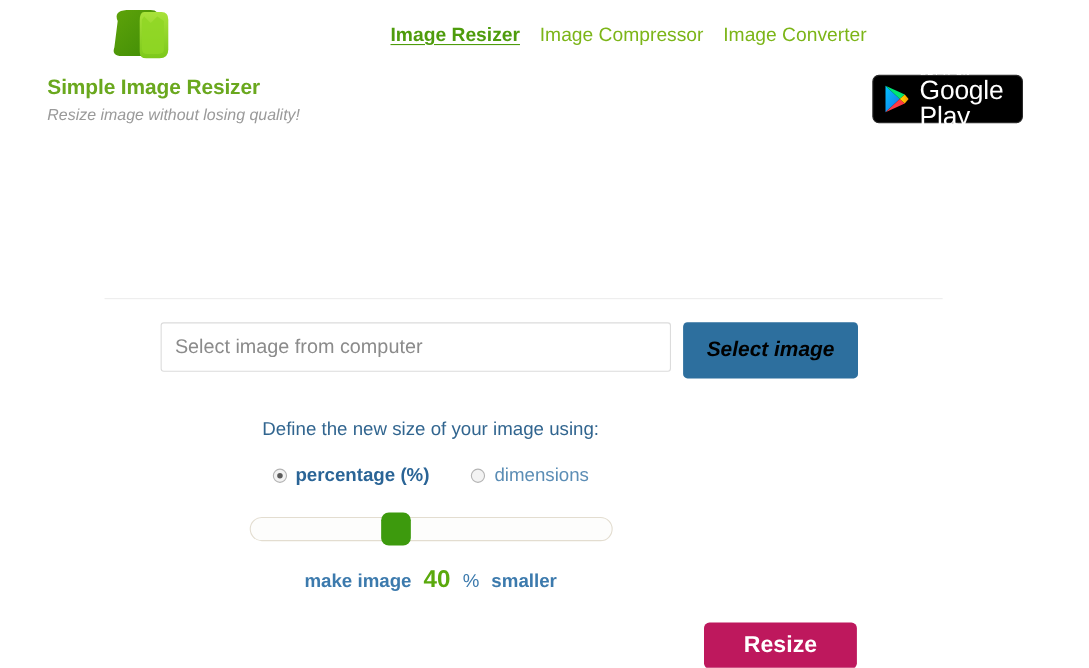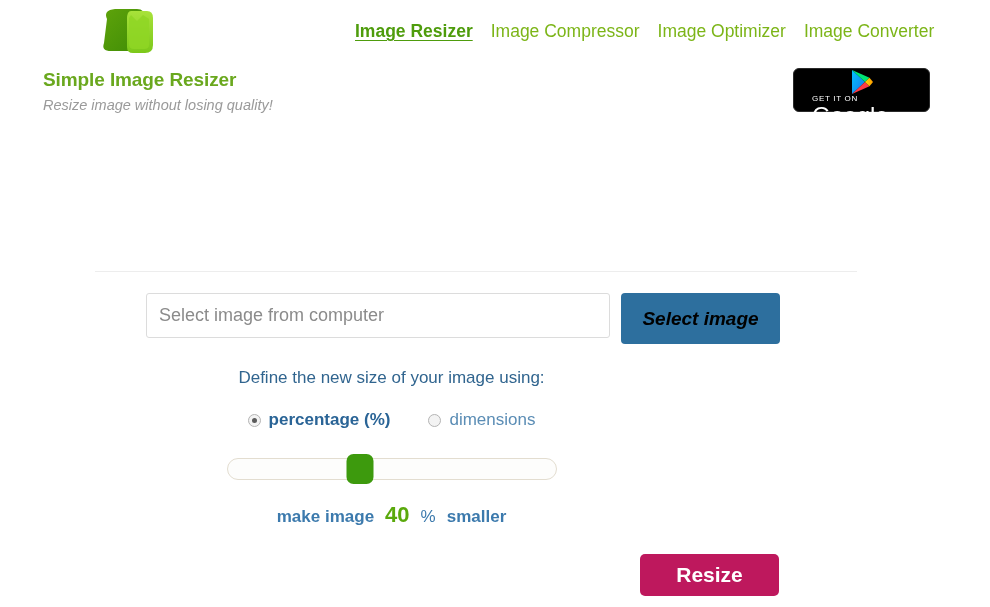--- a/index.html
+++ b/index.html
@@ -79,21 +79,20 @@
     top: 68px;
     width: 137px;
     height: 44px;
     background: #000000;
     border-radius: 6px;
     border: 1px solid #2a2a2a;
     display: flex;
     align-items: center;
     padding: 0 9px;
     cursor: pointer;
-    flex-direction: column;
   }
   .gplay-icon { width: 24px; height: 26px; flex: 0 0 auto; }
   .gplay-text { margin-left: 9px; line-height: 1; }
   .gplay-sup {
     font-size: 8px;
     color: #ffffff;
     letter-spacing: 0.7px;
     display: block;
   }
   .gplay-main {
@@ -150,21 +149,21 @@
     border-radius: 4px;
     color: #000000;
     font-size: 19px;
     font-weight: bold;
     font-family: "Liberation Sans", sans-serif;
     cursor: pointer;
     font-style: italic;
   }
 
   .define-label {
-    margin-top: 24px;
+    margin-top: 36px;
     margin-left: 146px;
     width: 491px;
     text-align: center;
     font-size: 17px;
     color: #31658f;
   }
 
   .radio-row {
     margin-top: 22px;
     margin-left: 146px;
@@ -298,21 +297,20 @@
         <path d="M38 10 L44 16 L50 10 L56 14 L56 40 Q56 44 51 44 L41 44 Q36 44 36 39 L36 13 Z" fill="#8fd625" opacity="0.85"></path>
       </svg>
     </div>
     <div class="brand-name">Simple Image Resizer</div>
     <div class="brand-tagline">Resize image without losing quality!</div>
   </div>
 
   <nav class="nav">
     <a class="nav-link active" href="#">Image Resizer</a>
     <a class="nav-link" href="#">Image Compressor</a>
-    <a class="nav-link" href="#">Image Optimizer</a>
     <a class="nav-link" href="#">Image Converter</a>
   </nav>
 
   <div class="gplay">
     <svg class="gplay-icon" viewBox="0 0 24 26">
       <defs>
         <linearGradient id="gpA" x1="0" y1="0" x2="1" y2="1">
           <stop offset="0%" stop-color="#00c3ff"></stop>
           <stop offset="100%" stop-color="#1a73e8"></stop>
         </linearGradient>

